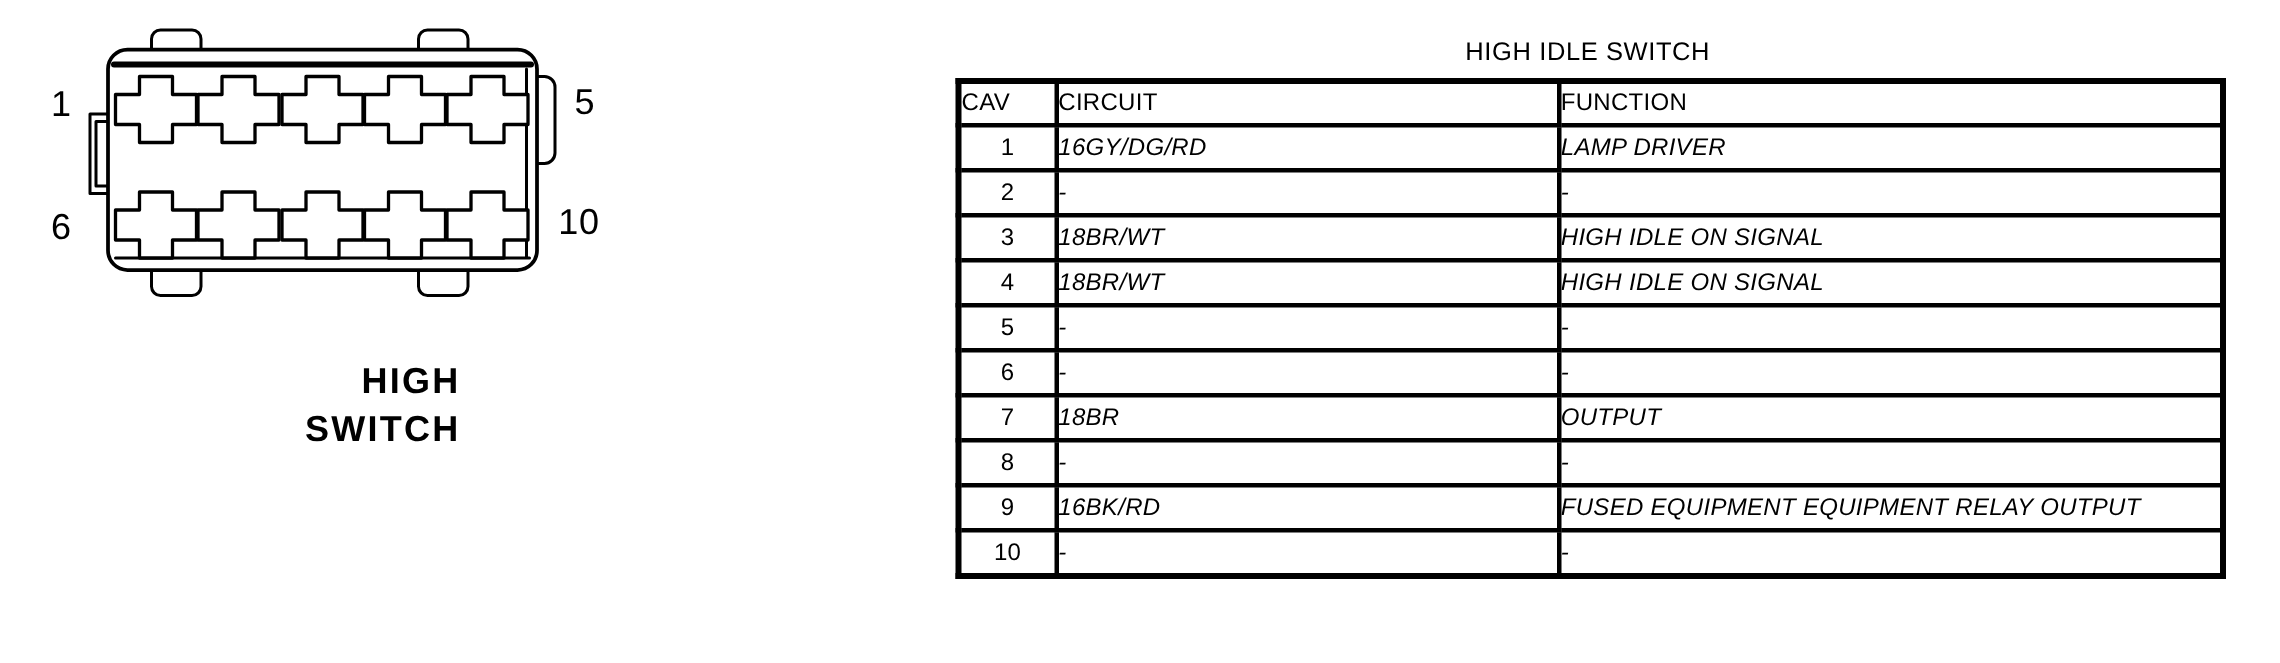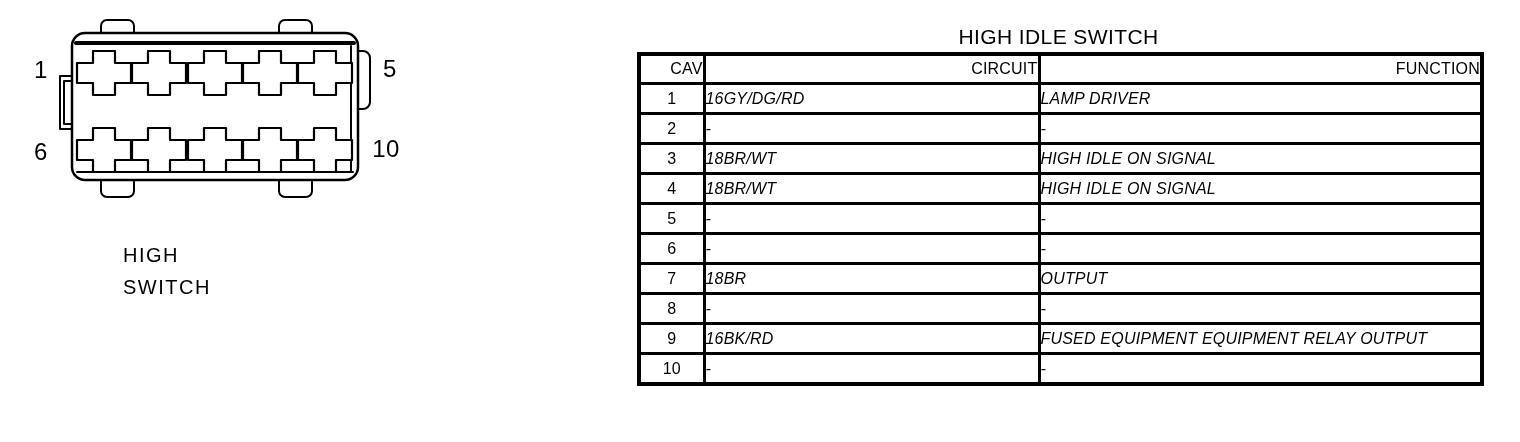--- a/index.html
+++ b/index.html
@@ -24,33 +24,33 @@
     text-align: center;
     letter-spacing: 0.5px;
   }
   .pin-1  { left: 26px; top: 58px;  }
   .pin-5  { left: 375px; top: 57px; }
   .pin-6  { left: 26px; top: 140px; }
   .pin-10 { left: 371px; top: 137px; }
   .connector-caption {
     position: absolute;
     left: 123px; top: 239px; width: 184px;
-    text-align: left;
-    font-weight: normal;
-    font-size: 20px;
+    text-align: right;
+    font-weight: bold;
+    font-size: 24px;
     line-height: 32px;
     letter-spacing: 1.5px;
   }
 
   
   .table-title {
     position: absolute;
     left: 637px; top: 25px; width: 843px;
     text-align: center;
-    font-size: 21px;
+    font-size: 17px;
     letter-spacing: 0.4px;
     white-space: nowrap;
   }
   .pinout-wrap { position: absolute; left: 637px; top: 52px; }
   table.pinout {
     border-collapse: collapse;
     table-layout: fixed;
     width: 843px;
     background: #fff;
   }
@@ -59,21 +59,21 @@
     border: 3px solid #000;
     font-size: 16px;
     font-weight: normal;
     letter-spacing: 0.2px;
     height: 27px;
     padding: 0;
     vertical-align: middle;
     white-space: nowrap;
     overflow: hidden;
   }
-  table.pinout th { text-align: right; height: 26px; }
+  table.pinout th { text-align: left; height: 26px; }
   td.cell-cav { text-align: center; }
   td.cell-circuit, td.cell-function { text-align: left; padding-left: 9px; font-style: italic; }
   col.c-cav { width: 65px; }
   col.c-circuit { width: 335px; }
   col.c-function { width: 443px; }
 </style>
 </head>
 <body>
 
 <div class="stage">

